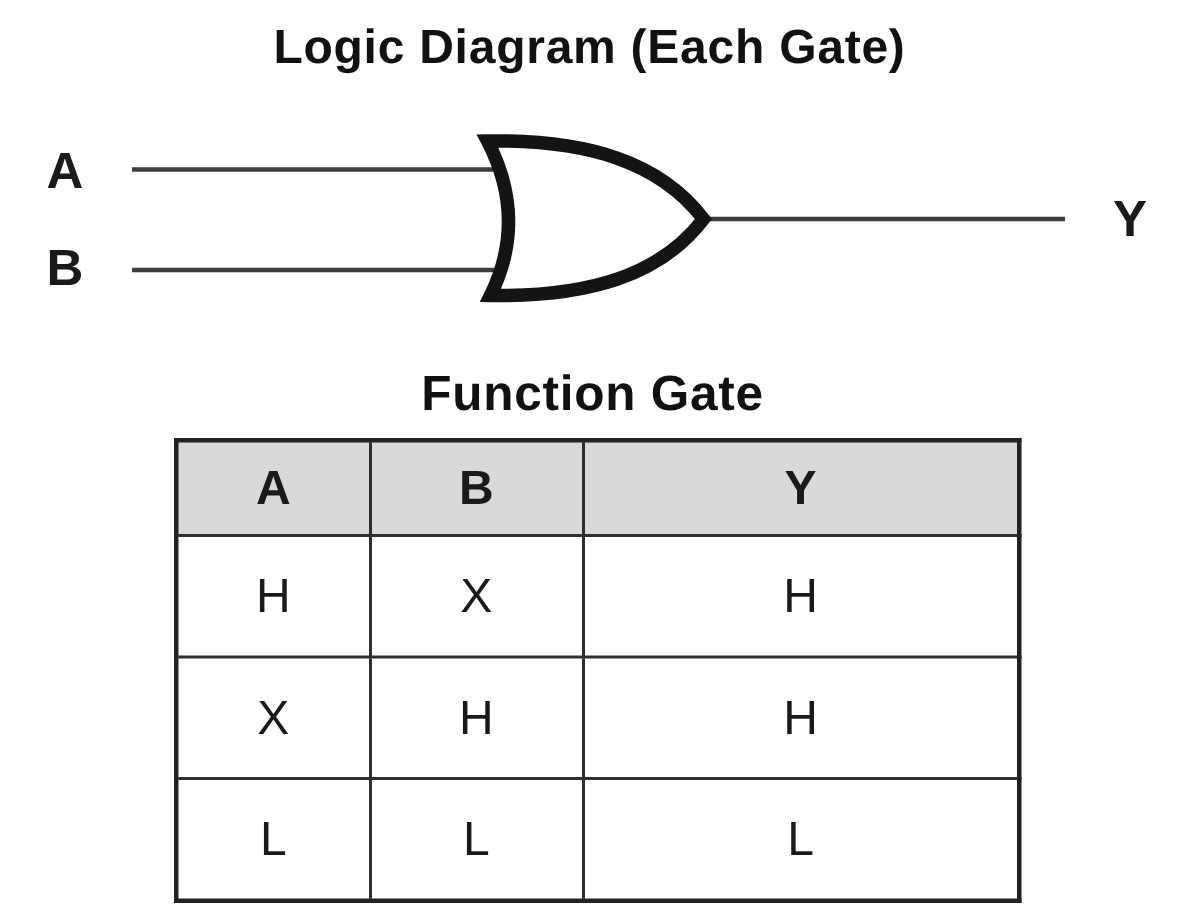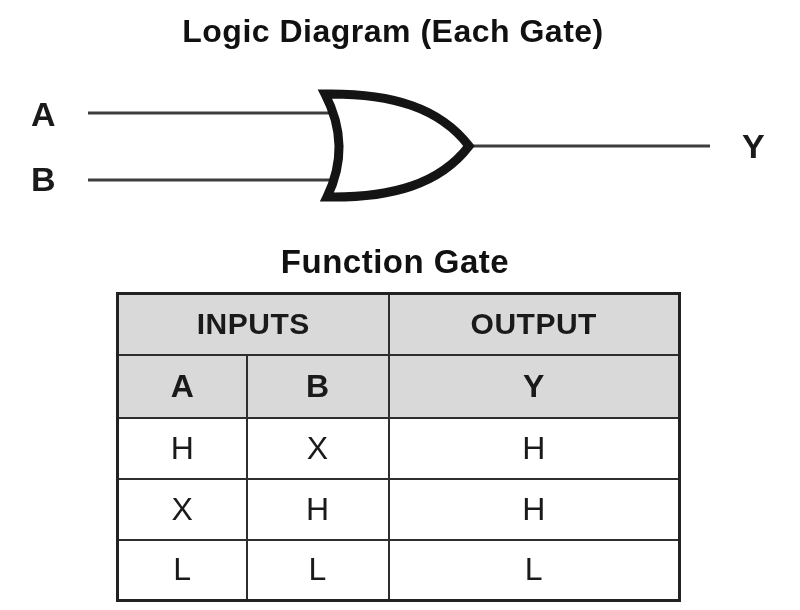--- a/index.html
+++ b/index.html
@@ -90,24 +90,20 @@
 
 <div class="table-title">Function Gate</div>
 
 <table class="ftable">
   <colgroup>
       <col class="col-a">
       <col class="col-b">
       <col class="col-y">
     </colgroup>
   <thead>
-    <tr class="group-header-row">
-      <th colspan="2">INPUTS</th>
-      <th>OUTPUT</th>
-    </tr>
     <tr class="col-header-row">
       <th>A</th>
       <th>B</th>
       <th>Y</th>
     </tr>
   </thead>
   <tbody>
     <tr class="body-row">
       <td>H</td>
       <td>X</td>

